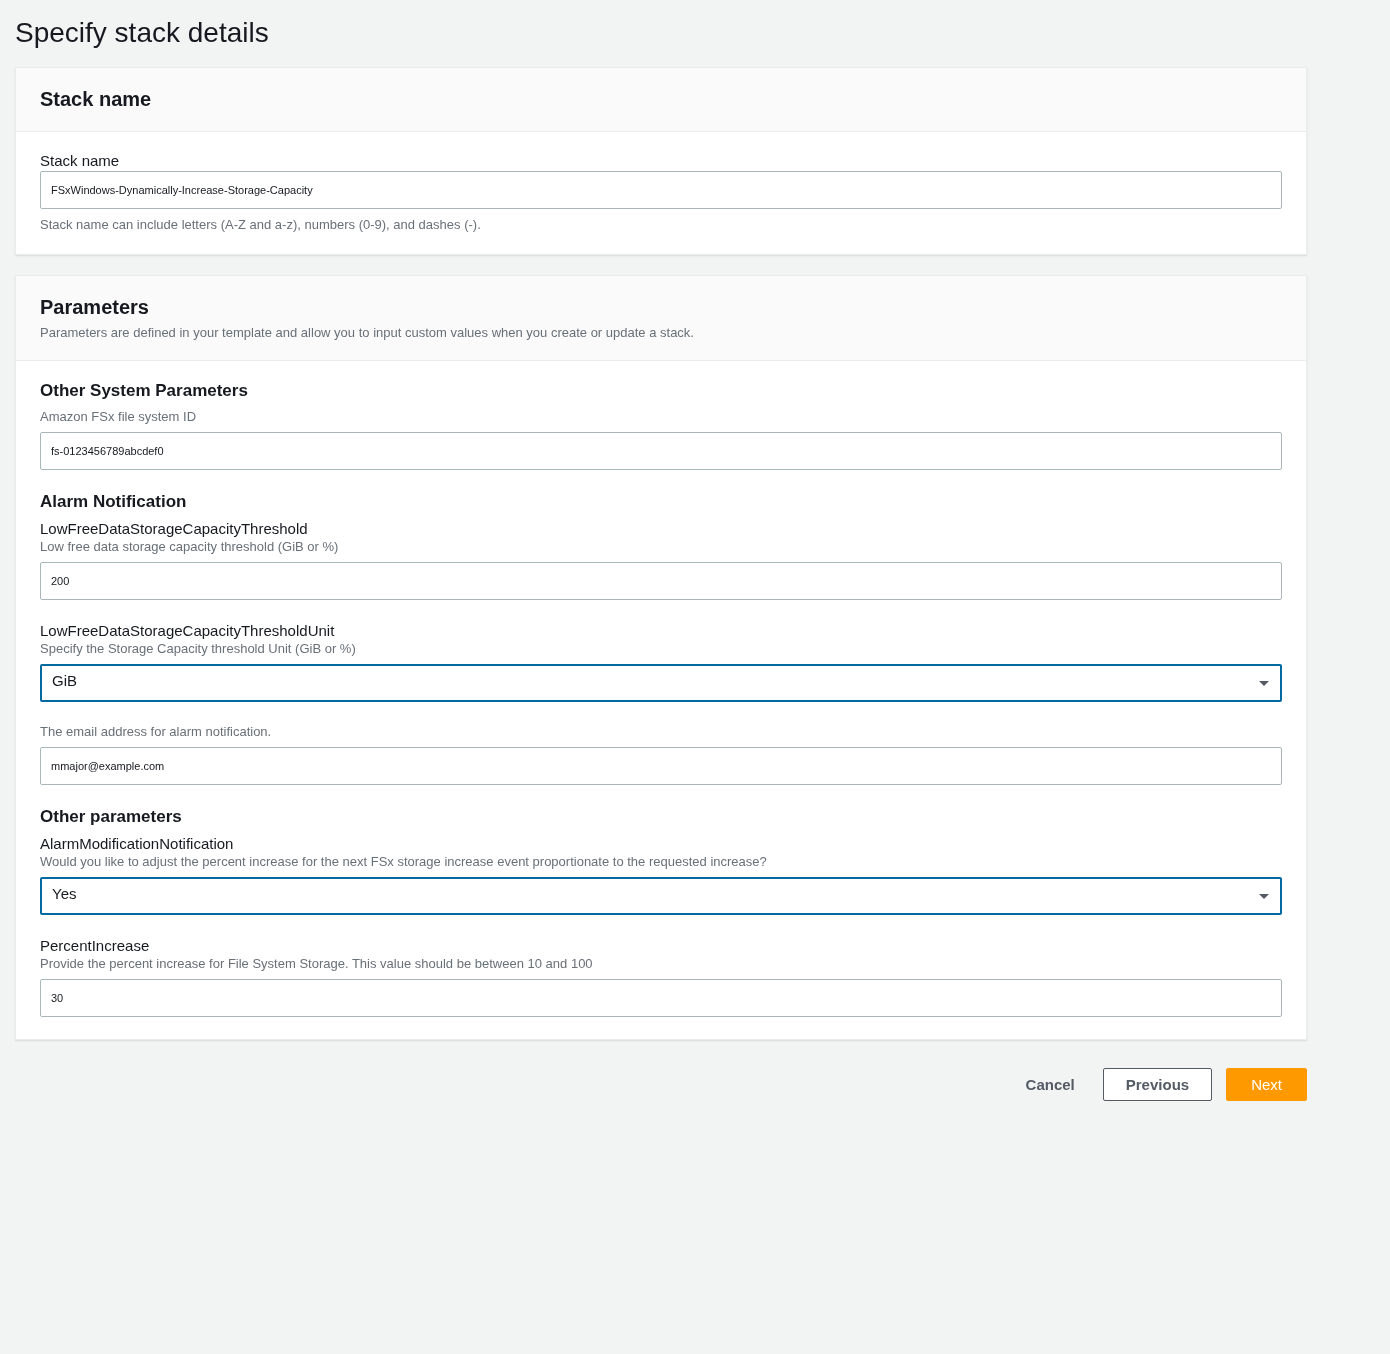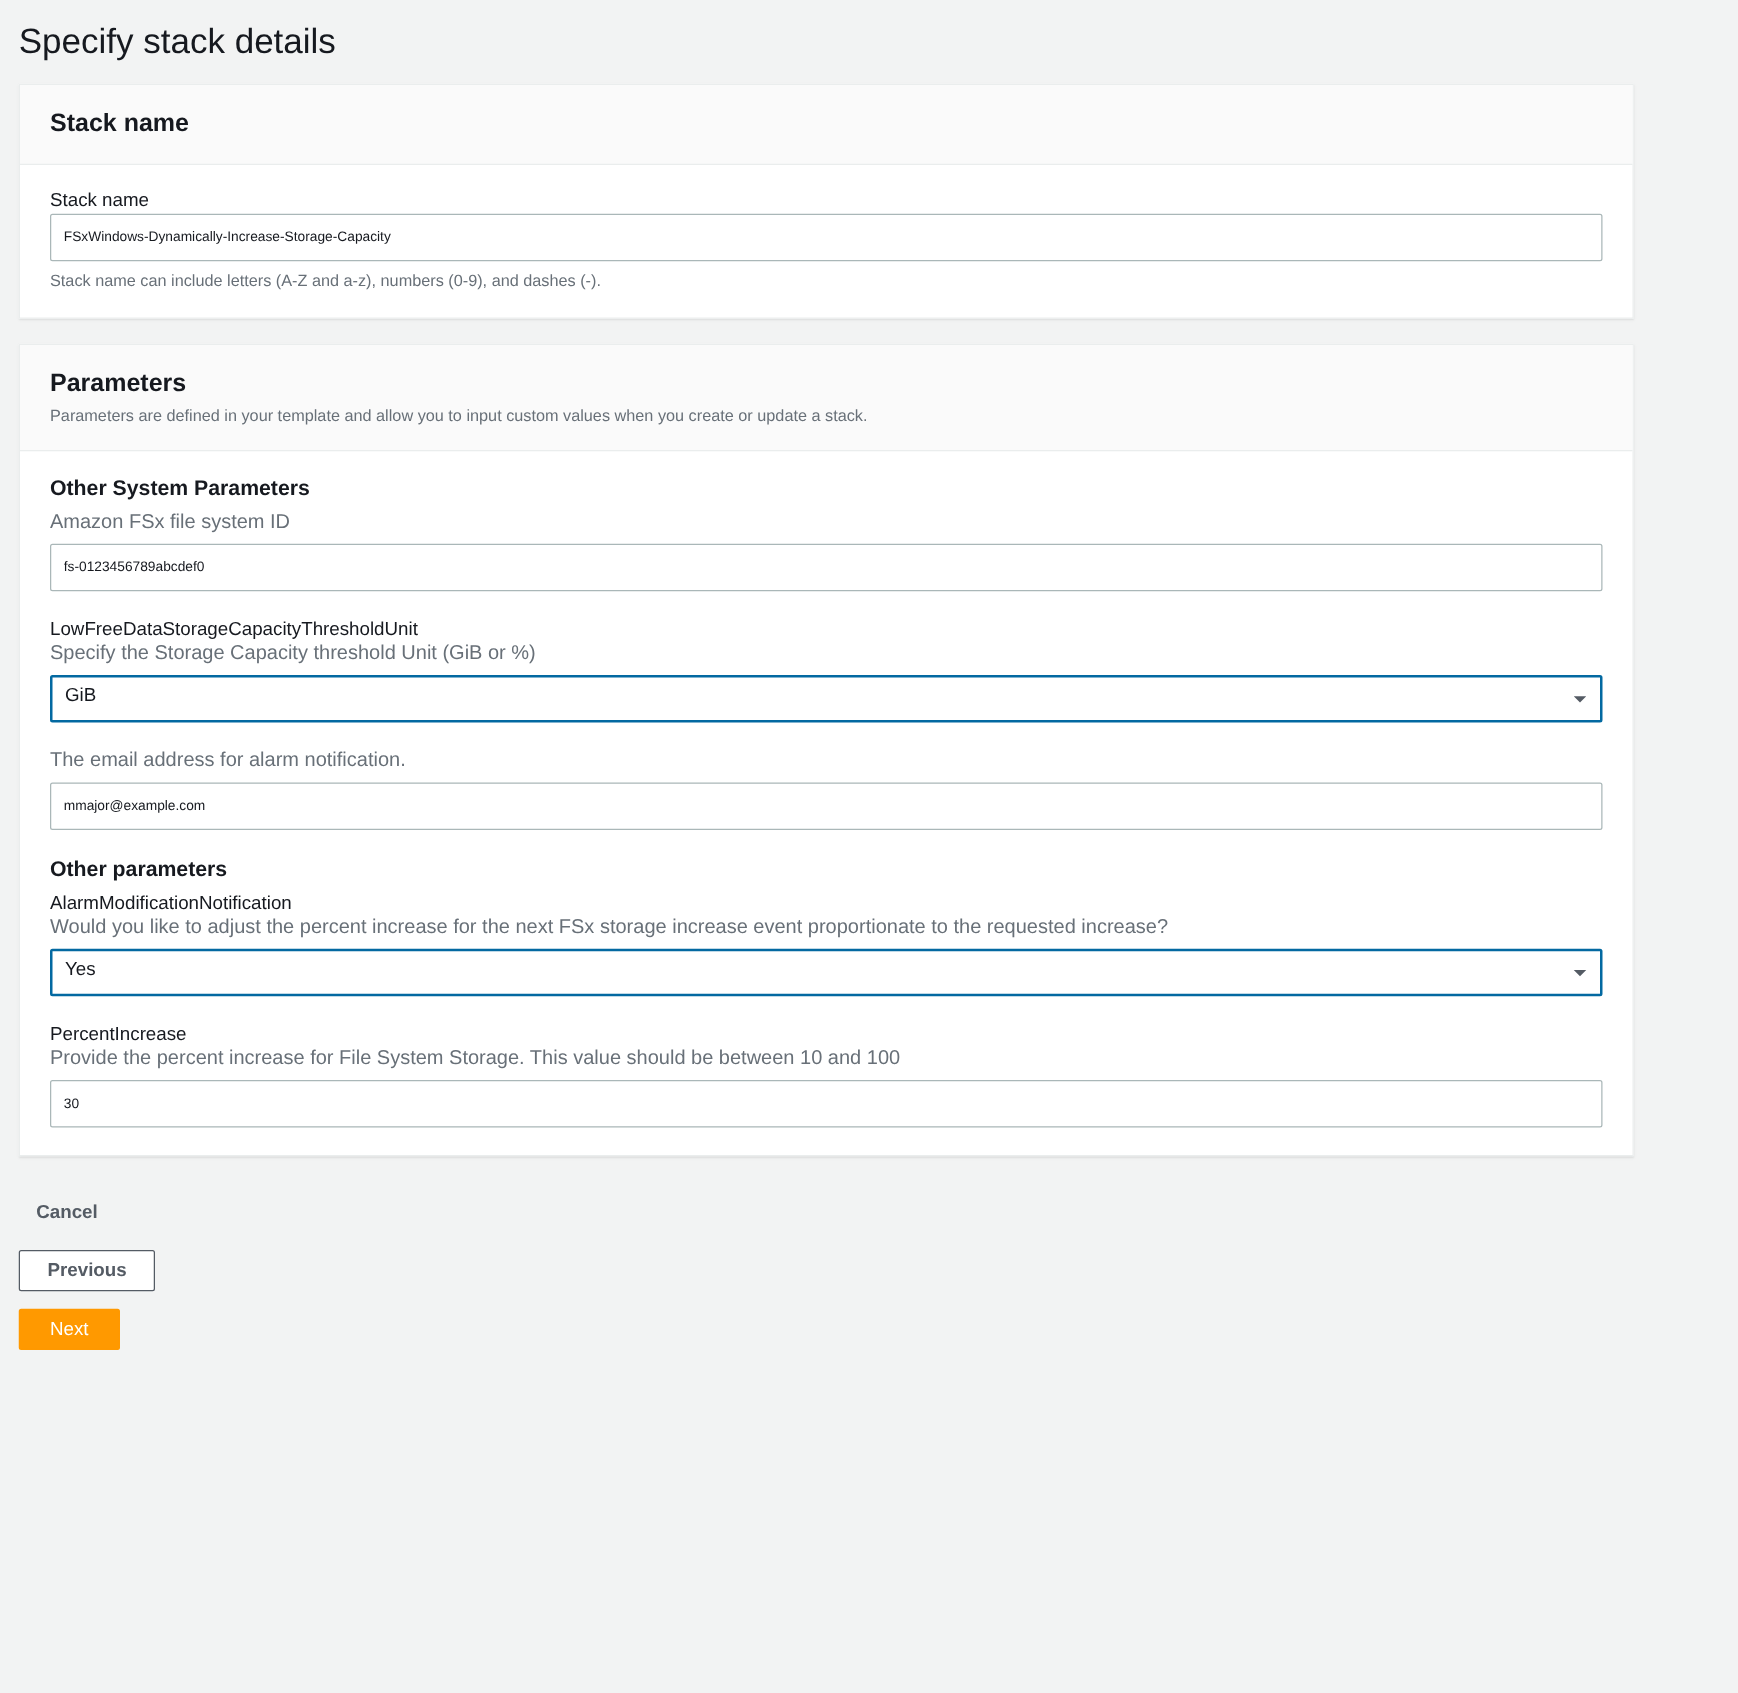--- a/index.html
+++ b/index.html
@@ -60,21 +60,21 @@
       font-weight: 700;
       color: #16191f;
       margin-bottom: 8px;
     }
     .field-label {
       font-size: 15px;
       color: #16191f;
       margin-bottom: 2px;
     }
     .field-help {
-      font-size: 16px;
+      font-size: 13px;
       color: #687078;
       margin-bottom: 8px;
     }
     .text-input {
       width: 100%;
       height: 38px;
       padding: 6px 10px;
       font-size: 11px;
       color: #16191f;
       background: #ffffff;
@@ -102,24 +102,23 @@
       position: absolute;
       right: 12px;
       top: 50%;
       transform: translateY(-50%);
       pointer-events: none;
       color: #545b64;
     }
     .footer-buttons {
       display: flex;
       justify-content: flex-end;
-      align-items: flex-start;
+      align-items: flex-end;
       gap: 14px;
       padding: 8px 10px 8px 10px;
-      flex-direction: column;
     }
     .btn-link {
       background: none;
       border: none;
       color: #545b64;
       font-size: 15px;
       font-weight: 700;
       cursor: pointer;
       padding: 8px 14px;
     }
@@ -175,20 +174,26 @@
       <div class="subtext">Parameters are defined in your template and allow you to input custom values when you create or update a stack.</div>
     </div>
     <div class="panel-body">
 
       <div class="field-group">
         <div class="group-heading">Other System Parameters</div>
         <div class="field-help">Amazon FSx file system ID</div>
         <input type="text" class="text-input" value="fs-0123456789abcdef0" style="">
       </div>
 
+      <div class="field-group">
+        <div class="group-heading">Alarm Notification</div>
+        <div class="field-label">LowFreeDataStorageCapacityThreshold</div>
+        <div class="field-help">Low free data storage capacity threshold (GiB or %)</div>
+        <input type="text" class="text-input" value="200" style="">
+      </div>
 
       <div class="field-group">
         <div class="field-label">LowFreeDataStorageCapacityThresholdUnit</div>
         <div class="field-help">Specify the Storage Capacity threshold Unit (GiB or %)</div>
         <div class="select-wrap">
           <div class="select-input">GiB</div>
           <span class="select-caret">
             <svg width="12" height="8" viewBox="0 0 12 8">
                 <path d="M1 1 L6 6 L11 1 Z" fill="#545b64"></path>
               </svg>

